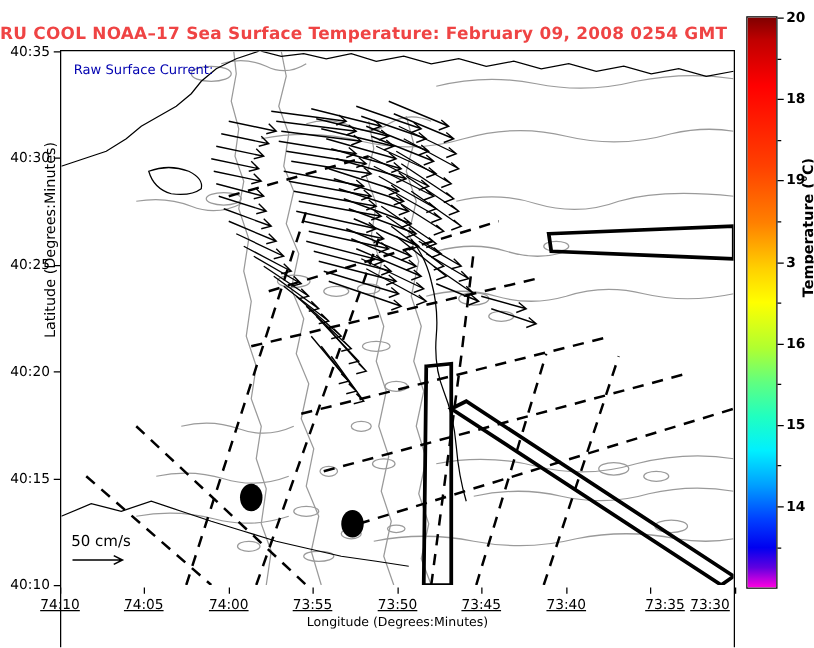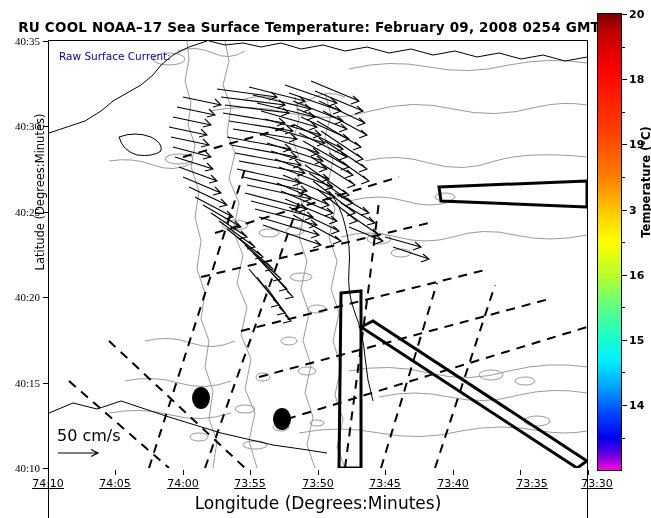--- a/index.html
+++ b/index.html
@@ -15,24 +15,24 @@
     font-family: "DejaVu Sans", "Liberation Sans", sans-serif;
     overflow: hidden;
   }
 
   
   #title {
     position: absolute;
     left: 0;
     top: 19px;
     width: 600px;
-    text-align: right;
+    text-align: left;
     font-size: 13.5px;
     font-weight: bold;
-    color: #000000;
+    color: #ef4444;
     letter-spacing: 0.2px;
     white-space: nowrap;
   }
 
   
   #plot {
     position: absolute;
     left: 48px;
     top: 40px;
     width: 540px;
@@ -55,21 +55,21 @@
     white-space: nowrap;
     pointer-events: none;
   }
 
   
   #velkey {
     position: absolute;
     left: 8px;
     top: 385px;
     color: #000;
-    font-size: 16px;
+    font-size: 12px;
     white-space: nowrap;
   }
   #velkey .karrow { margin-top: 3px; }
 
   
   .tick-x {
     position: absolute;
     top: 470px;
     width: 0;
     height: 5px;
@@ -91,30 +91,29 @@
     height: 0;
     border-top: 1px solid #000;
   }
   .lbl-y {
     position: absolute;
     left: 40px;
     font-size: 11px;
     color: #000;
     transform: translate(-100%, -50%);
     white-space: nowrap;
-    font-family: Liberation Serif, serif;
   }
 
   #xaxis-title {
     position: absolute;
     left: 48px;
     top: 493px;
     width: 540px;
     text-align: center;
-    font-size: 17px;
+    font-size: 10px;
     color: #000;
     white-space: nowrap;
   }
   #yaxis-title {
     position: absolute;
     left: -80px;
     top: 185px;
     width: 240px;
     text-align: center;
     font-size: 11.5px;
@@ -393,21 +392,21 @@
     <div class="tick-x" style="left:588px"></div>
 
     <div class="lbl-x" style="left:48px">74:10</div>
     <div class="lbl-x" style="left:115px">74:05</div>
     <div class="lbl-x" style="left:183px">74:00</div>
     <div class="lbl-x" style="left:250px">73:55</div>
     <div class="lbl-x" style="left:318px">73:50</div>
     <div class="lbl-x" style="left:385px">73:45</div>
     <div class="lbl-x" style="left:453px">73:40</div>
     <div class="lbl-x" style="left:532px">73:35</div>
-    <div class="lbl-x" style="left:597px">73:30</div>
+    <div class="lbl-x" style="left:568px">73:30</div>
   </div>
 
   <div>
     <div class="tick-y" style="top:41px"></div>
     <div class="tick-y" style="top:126px"></div>
     <div class="tick-y" style="top:212px"></div>
     <div class="tick-y" style="top:297px"></div>
     <div class="tick-y" style="top:383px"></div>
     <div class="tick-y" style="top:468px"></div>
 

